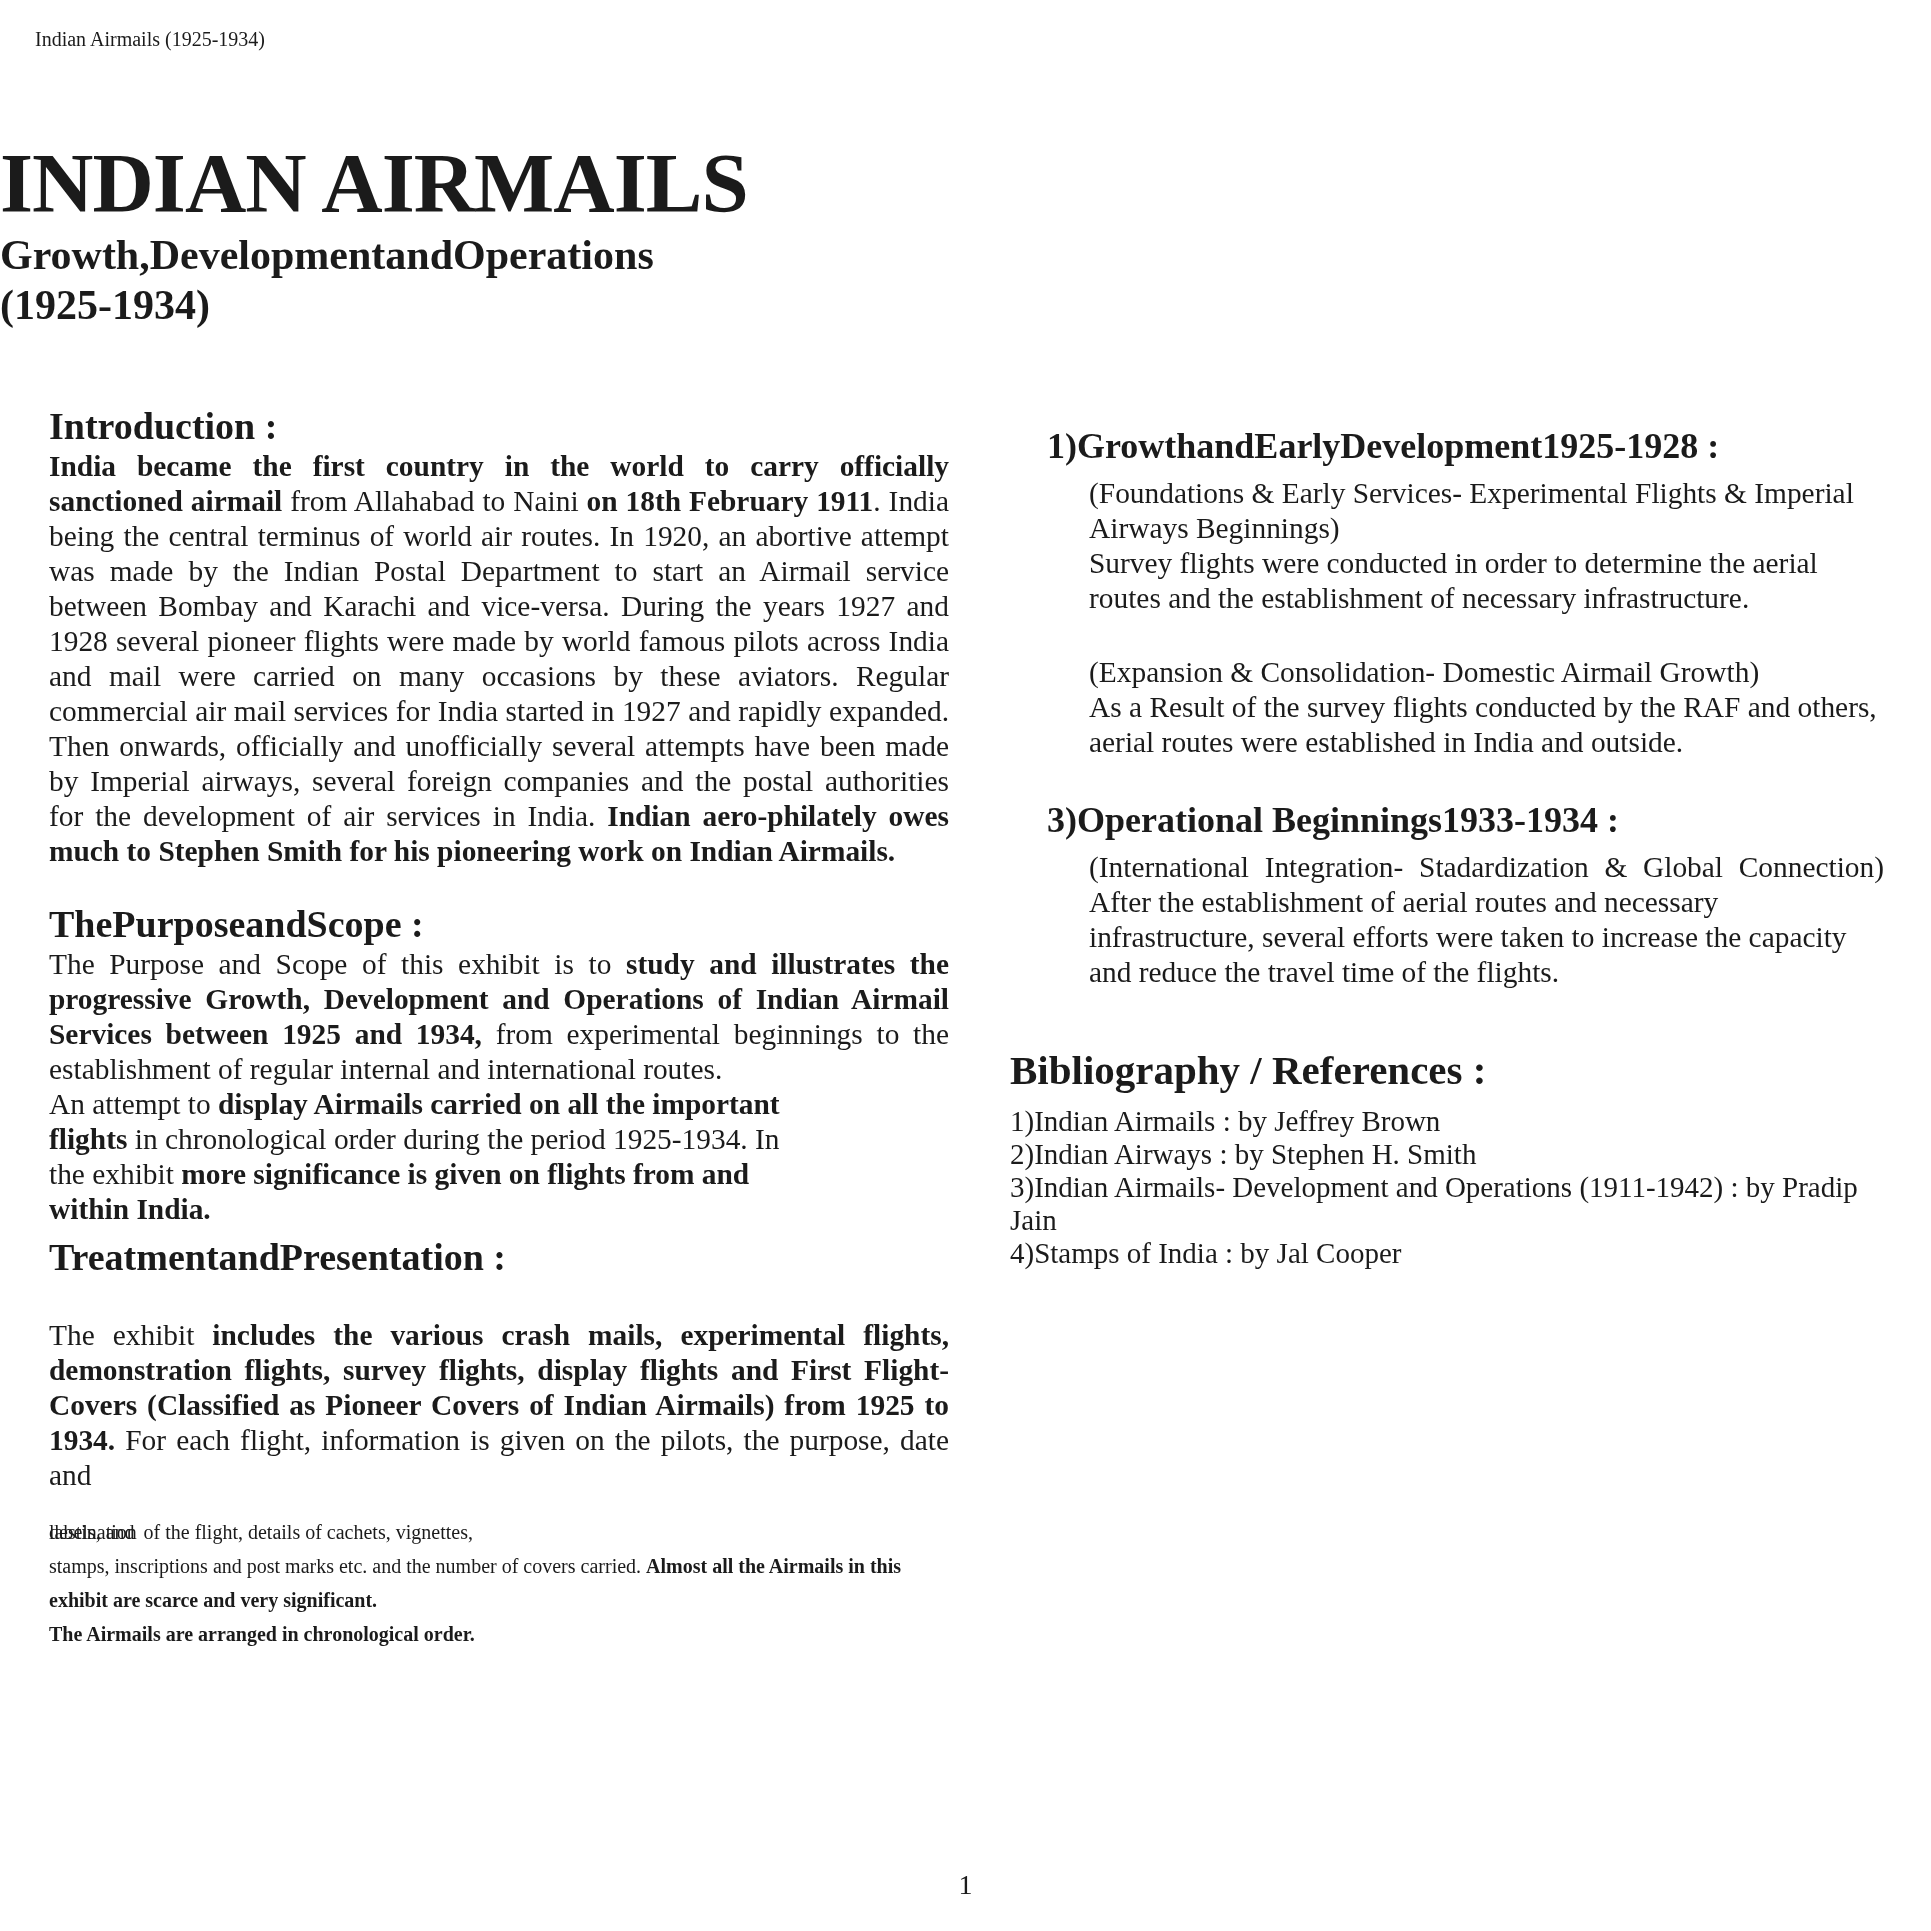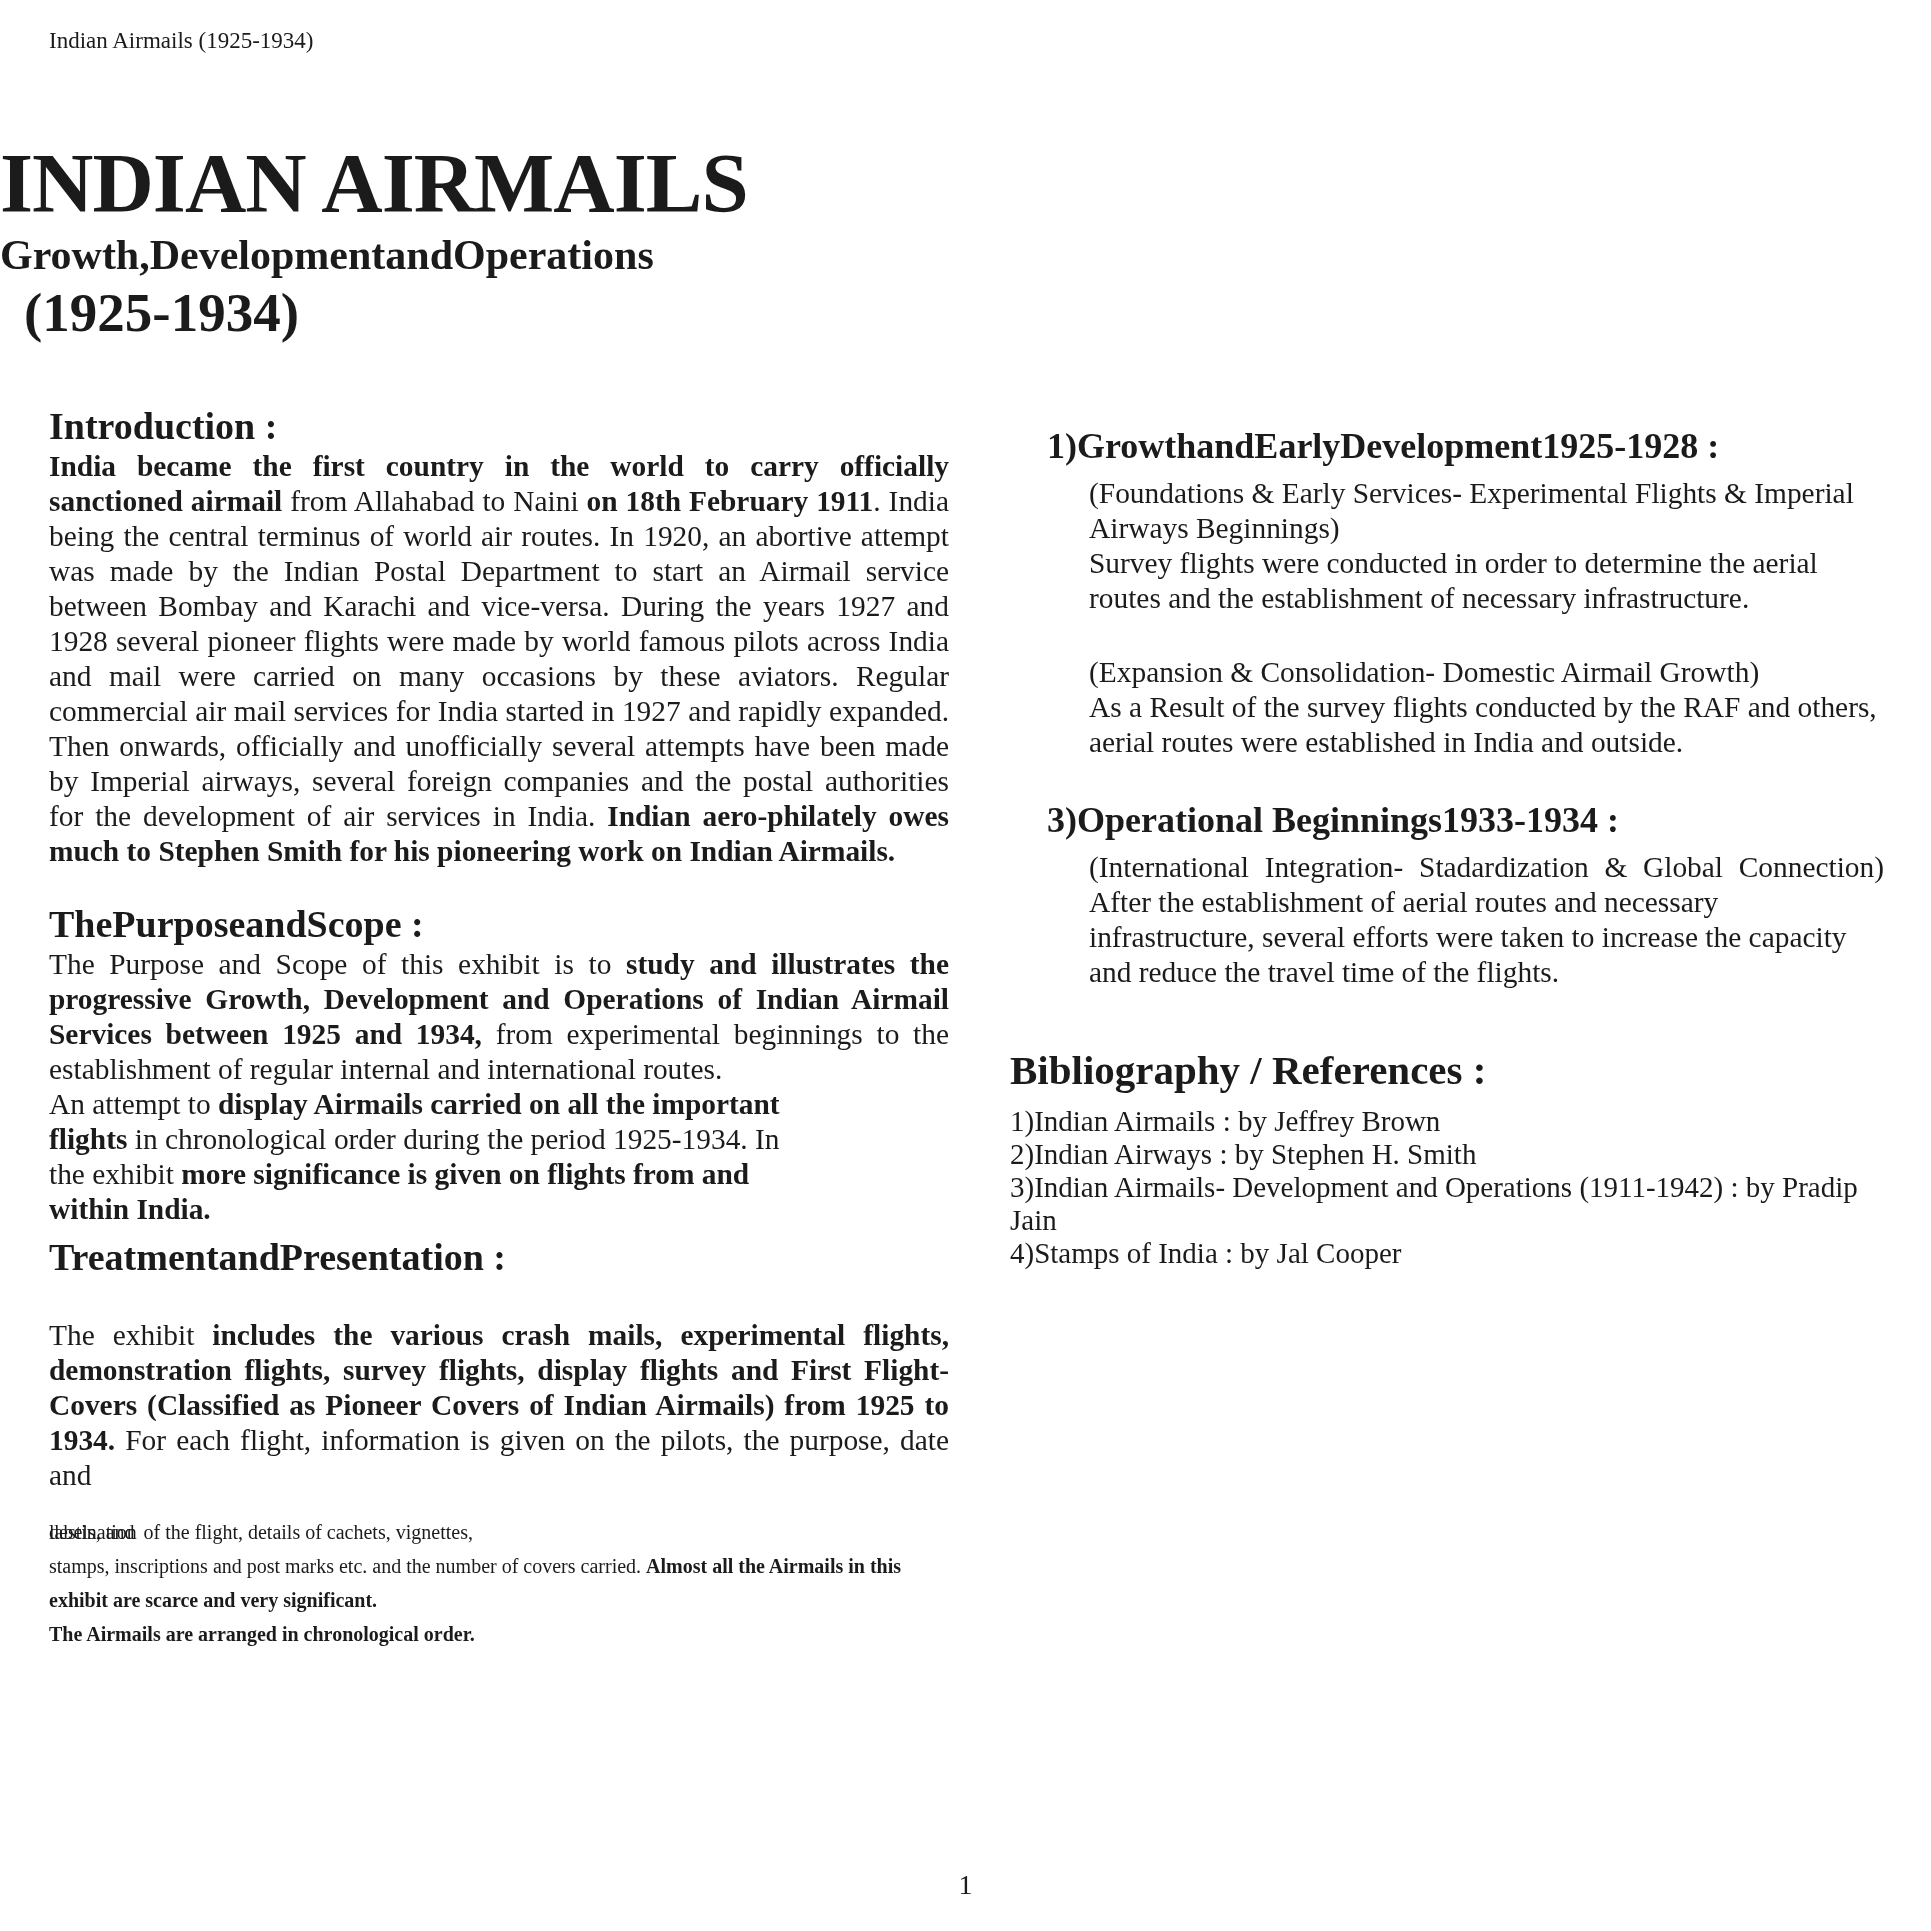--- a/index.html
+++ b/index.html
@@ -8,31 +8,31 @@
     background:#ffffff;
     color:#1b1b1b;
     font-family:"Liberation Serif","DejaVu Serif",serif;
     position:relative;
     overflow:hidden;
   }
   .b{font-weight:bold;}
 
   
   .doc-header{
-    position:absolute;left:49px;top:27px;
-    font-size:23px;line-height:1.2;
+    position:absolute;left:35px;top:27px;
+    font-size:20px;line-height:1.2;
   }
 
   
   .title-block{
     position:absolute;left:0;top:141px;width:1931px;
   }
   .main-title{font-size:85px;font-weight:bold;line-height:1.0;letter-spacing:-1px;}
   .sub-title{font-size:42px;font-weight:bold;line-height:1.2;margin-top:3.9px;}
-  .years-title{font-size:55px;font-weight:bold;line-height:1.2;padding-left:24px;}
+  .years-title{font-size:42px;font-weight:bold;line-height:1.2;}
 
   
   .left-col{
     position:absolute;left:49px;top:404px;width:900px;
   }
   .sec-h{font-size:38px;font-weight:bold;line-height:1.18;margin:0;}
   .body-p{
     font-size:29.4px;line-height:35px;margin:0;
   }
   .just{text-align:justify;}

